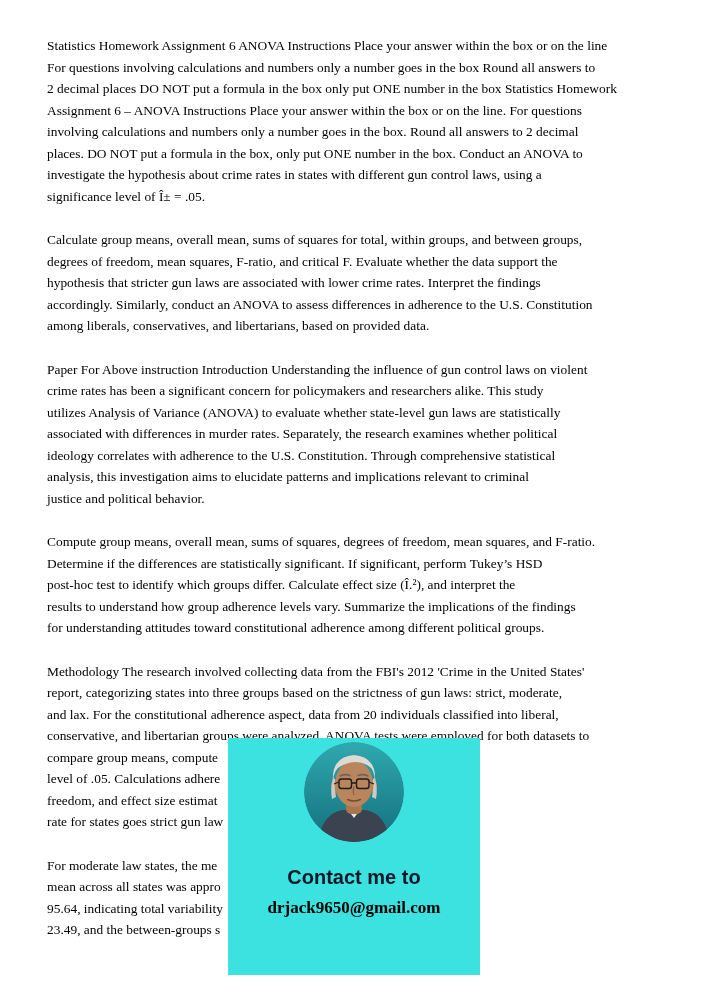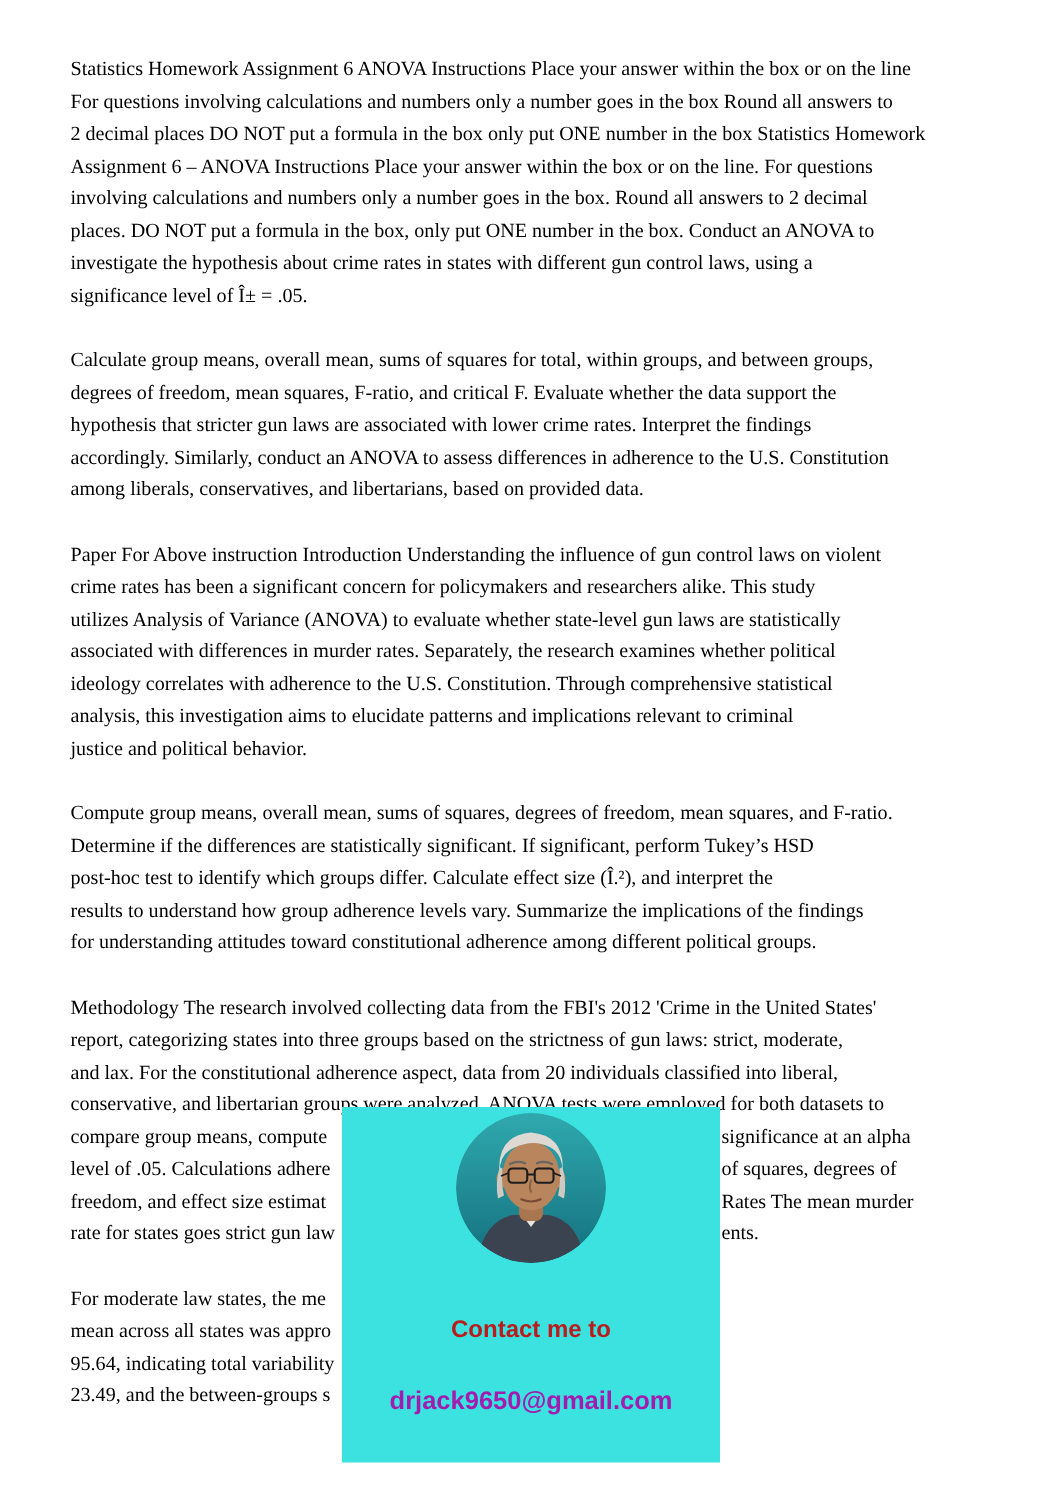--- a/index.html
+++ b/index.html
@@ -47,34 +47,34 @@
   }
   .avatar {
     width: 100px;
     height: 100px;
     border-radius: 50%;
     overflow: hidden;
     flex: 0 0 auto;
   }
   .avatar svg { display: block; width: 100%; height: 100%; }
   .contact-text {
-    margin-top: 32px;
+    margin-top: 22px;
     font-family: "Liberation Sans", sans-serif;
     font-weight: bold;
-    font-size: 16px;
+    font-size: 20px;
     line-height: 26px;
-    color: #b91c1c;
+    color: #0f172a;
     text-align: center;
   }
   .contact-email {
-    margin-top: 24px;
-    font-family: Liberation Sans, sans-serif;
+    margin-top: 8px;
+    font-family: Liberation Serif, serif;
     font-weight: bold;
     font-size: 17px;
-    color: #a21caf;
+    color: #000000;
     text-align: center;
   }
 </style>
 </head>
 <body>
 
 <div class="page">
 
   <div class="content">
 
@@ -110,24 +110,20 @@
     <div class="para">
       <div class="lines">Methodology The research involved collecting data from the FBI's 2012 'Crime in the United States'
 report, categorizing states into three groups based on the strictness of gun laws: strict, moderate,
 and lax. For the constitutional adherence aspect, data from 20 individuals classified into liberal,
 conservative, and libertarian groups were analyzed. ANOVA tests were employed for both datasets to</div>
       <div class="split">
         <div class="lines left-col">compare group means, compute
 level of .05. Calculations adhere
 freedom, and effect size estimat
 rate for states goes strict gun law</div>
-        <div class="lines right-col">significance at an alpha
-of squares, degrees of
-Rates The mean murder
-ents.</div>
       </div>
     </div>
 
     <div class="para">
       <div class="split">
         <div class="lines left-col">For moderate law states, the me
 mean across all states was appro
 95.64, indicating total variability
 23.49, and the between-groups s</div>
       </div>

